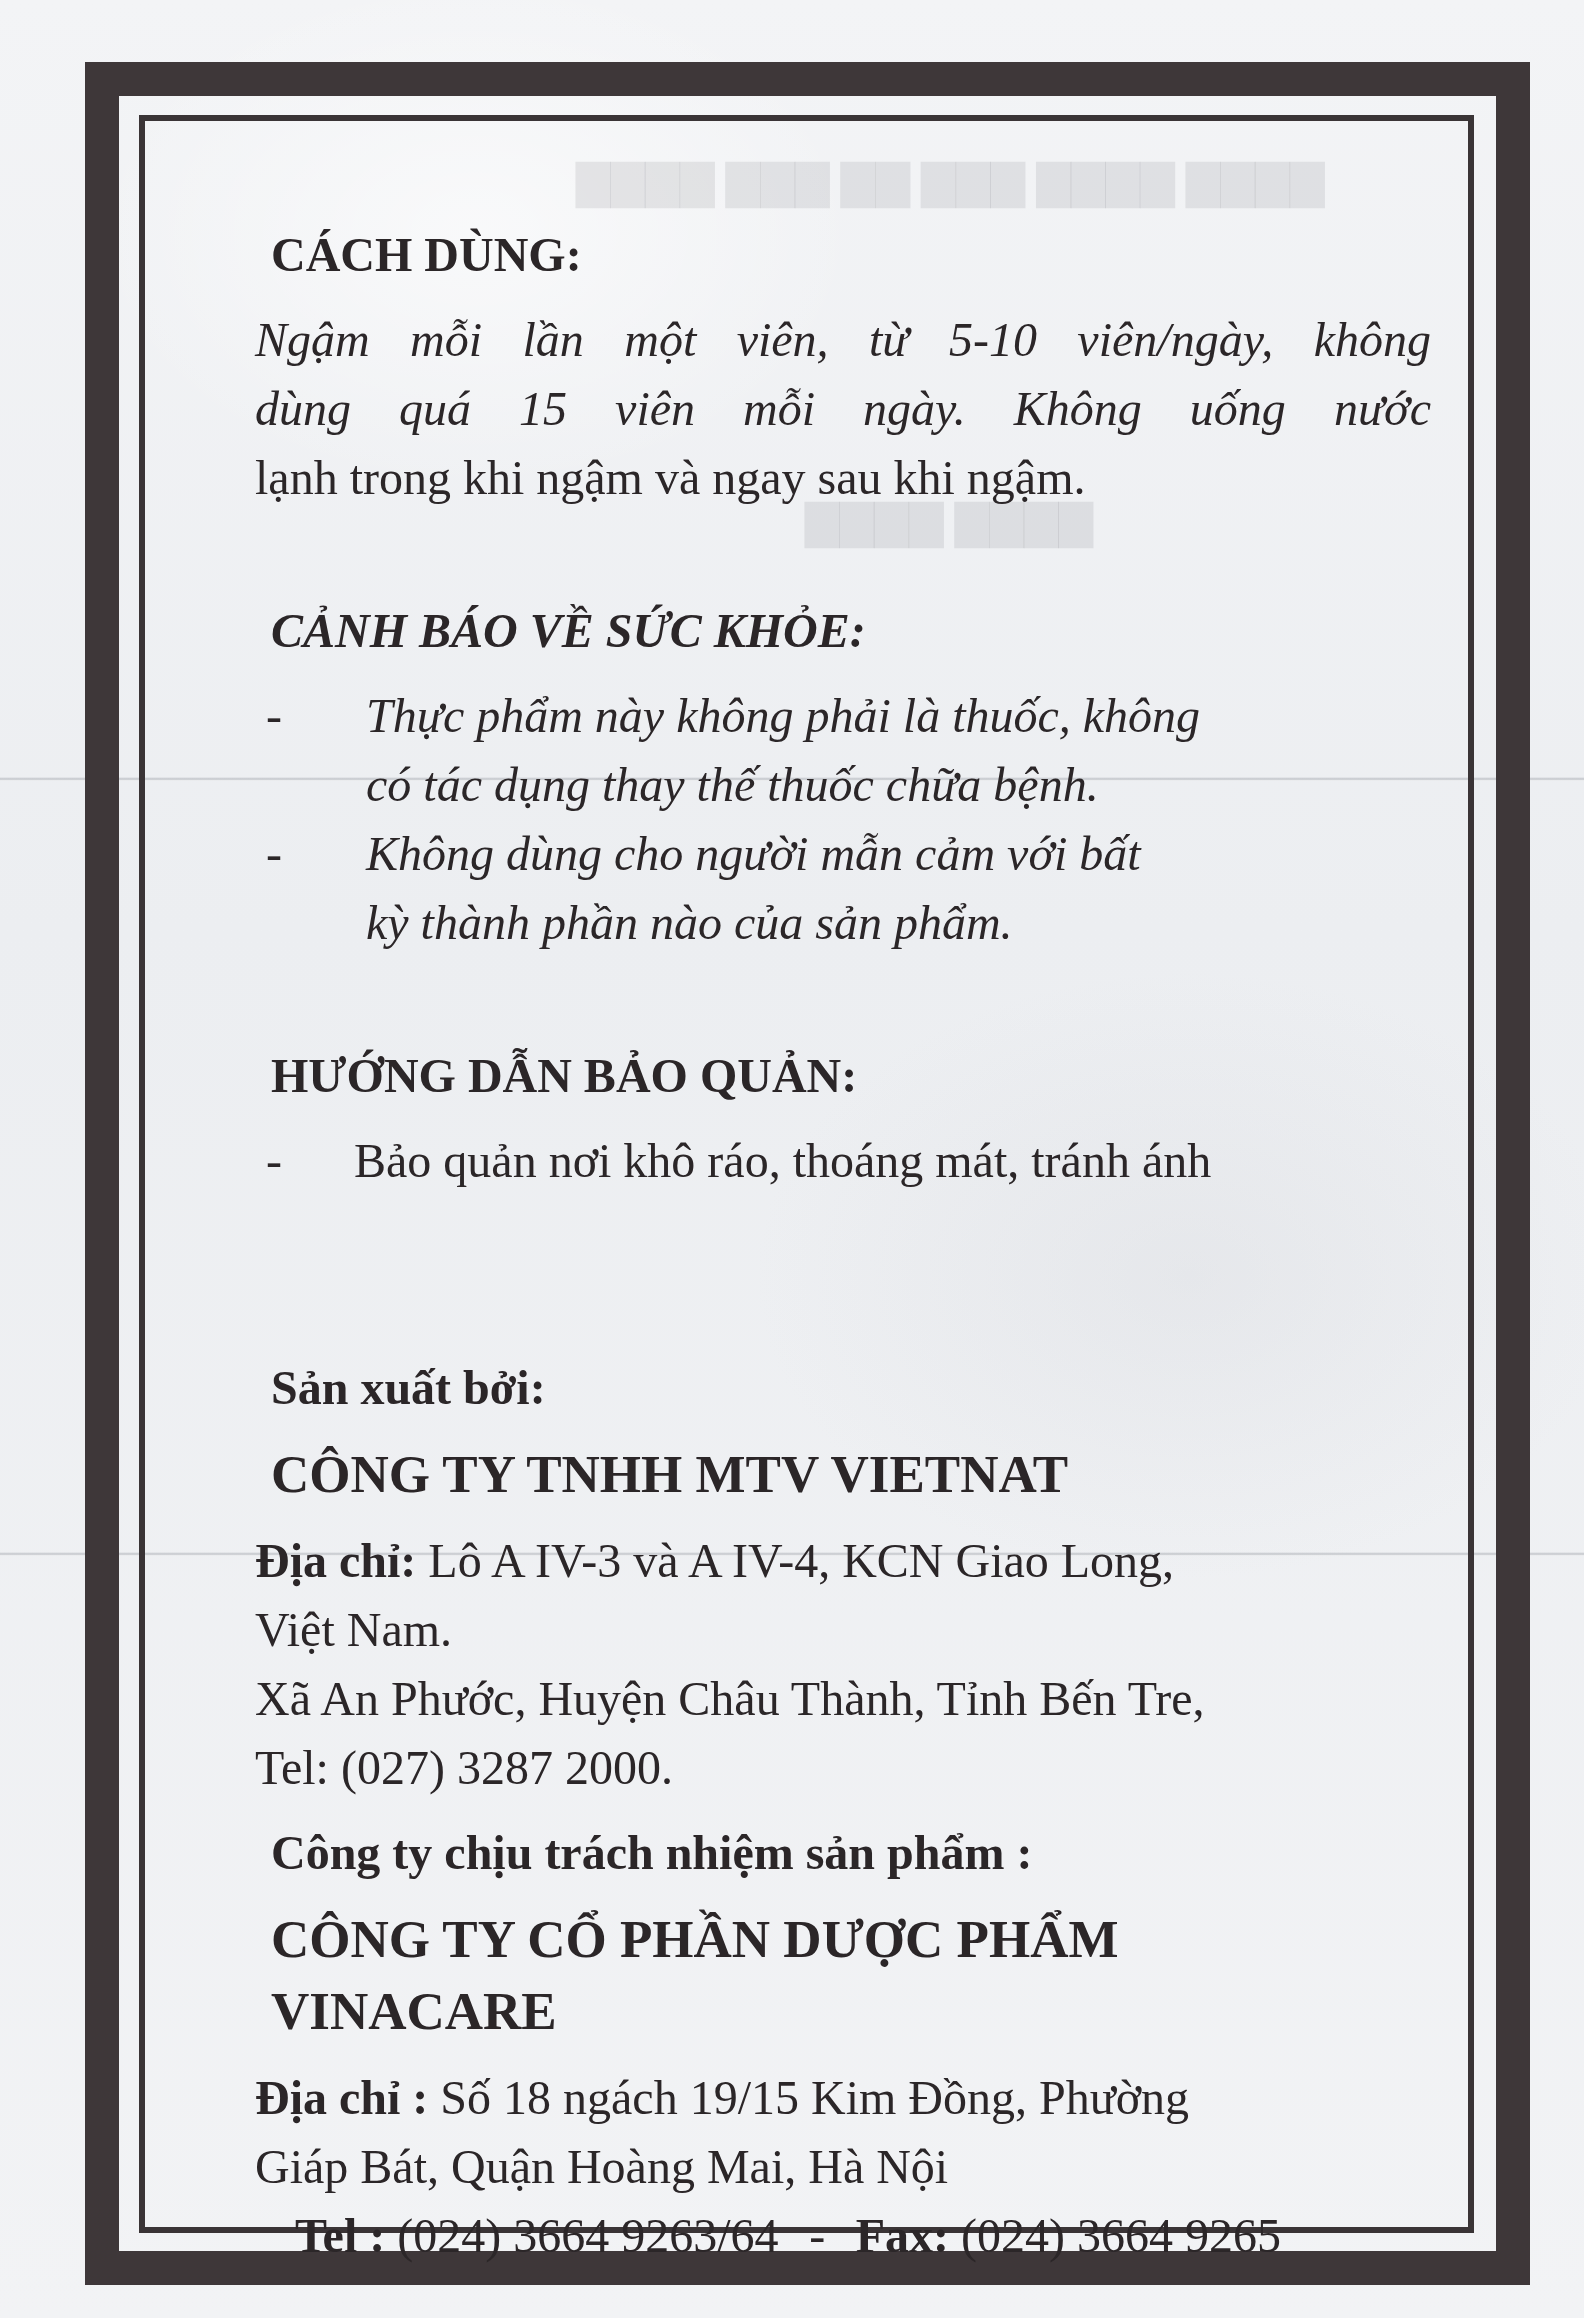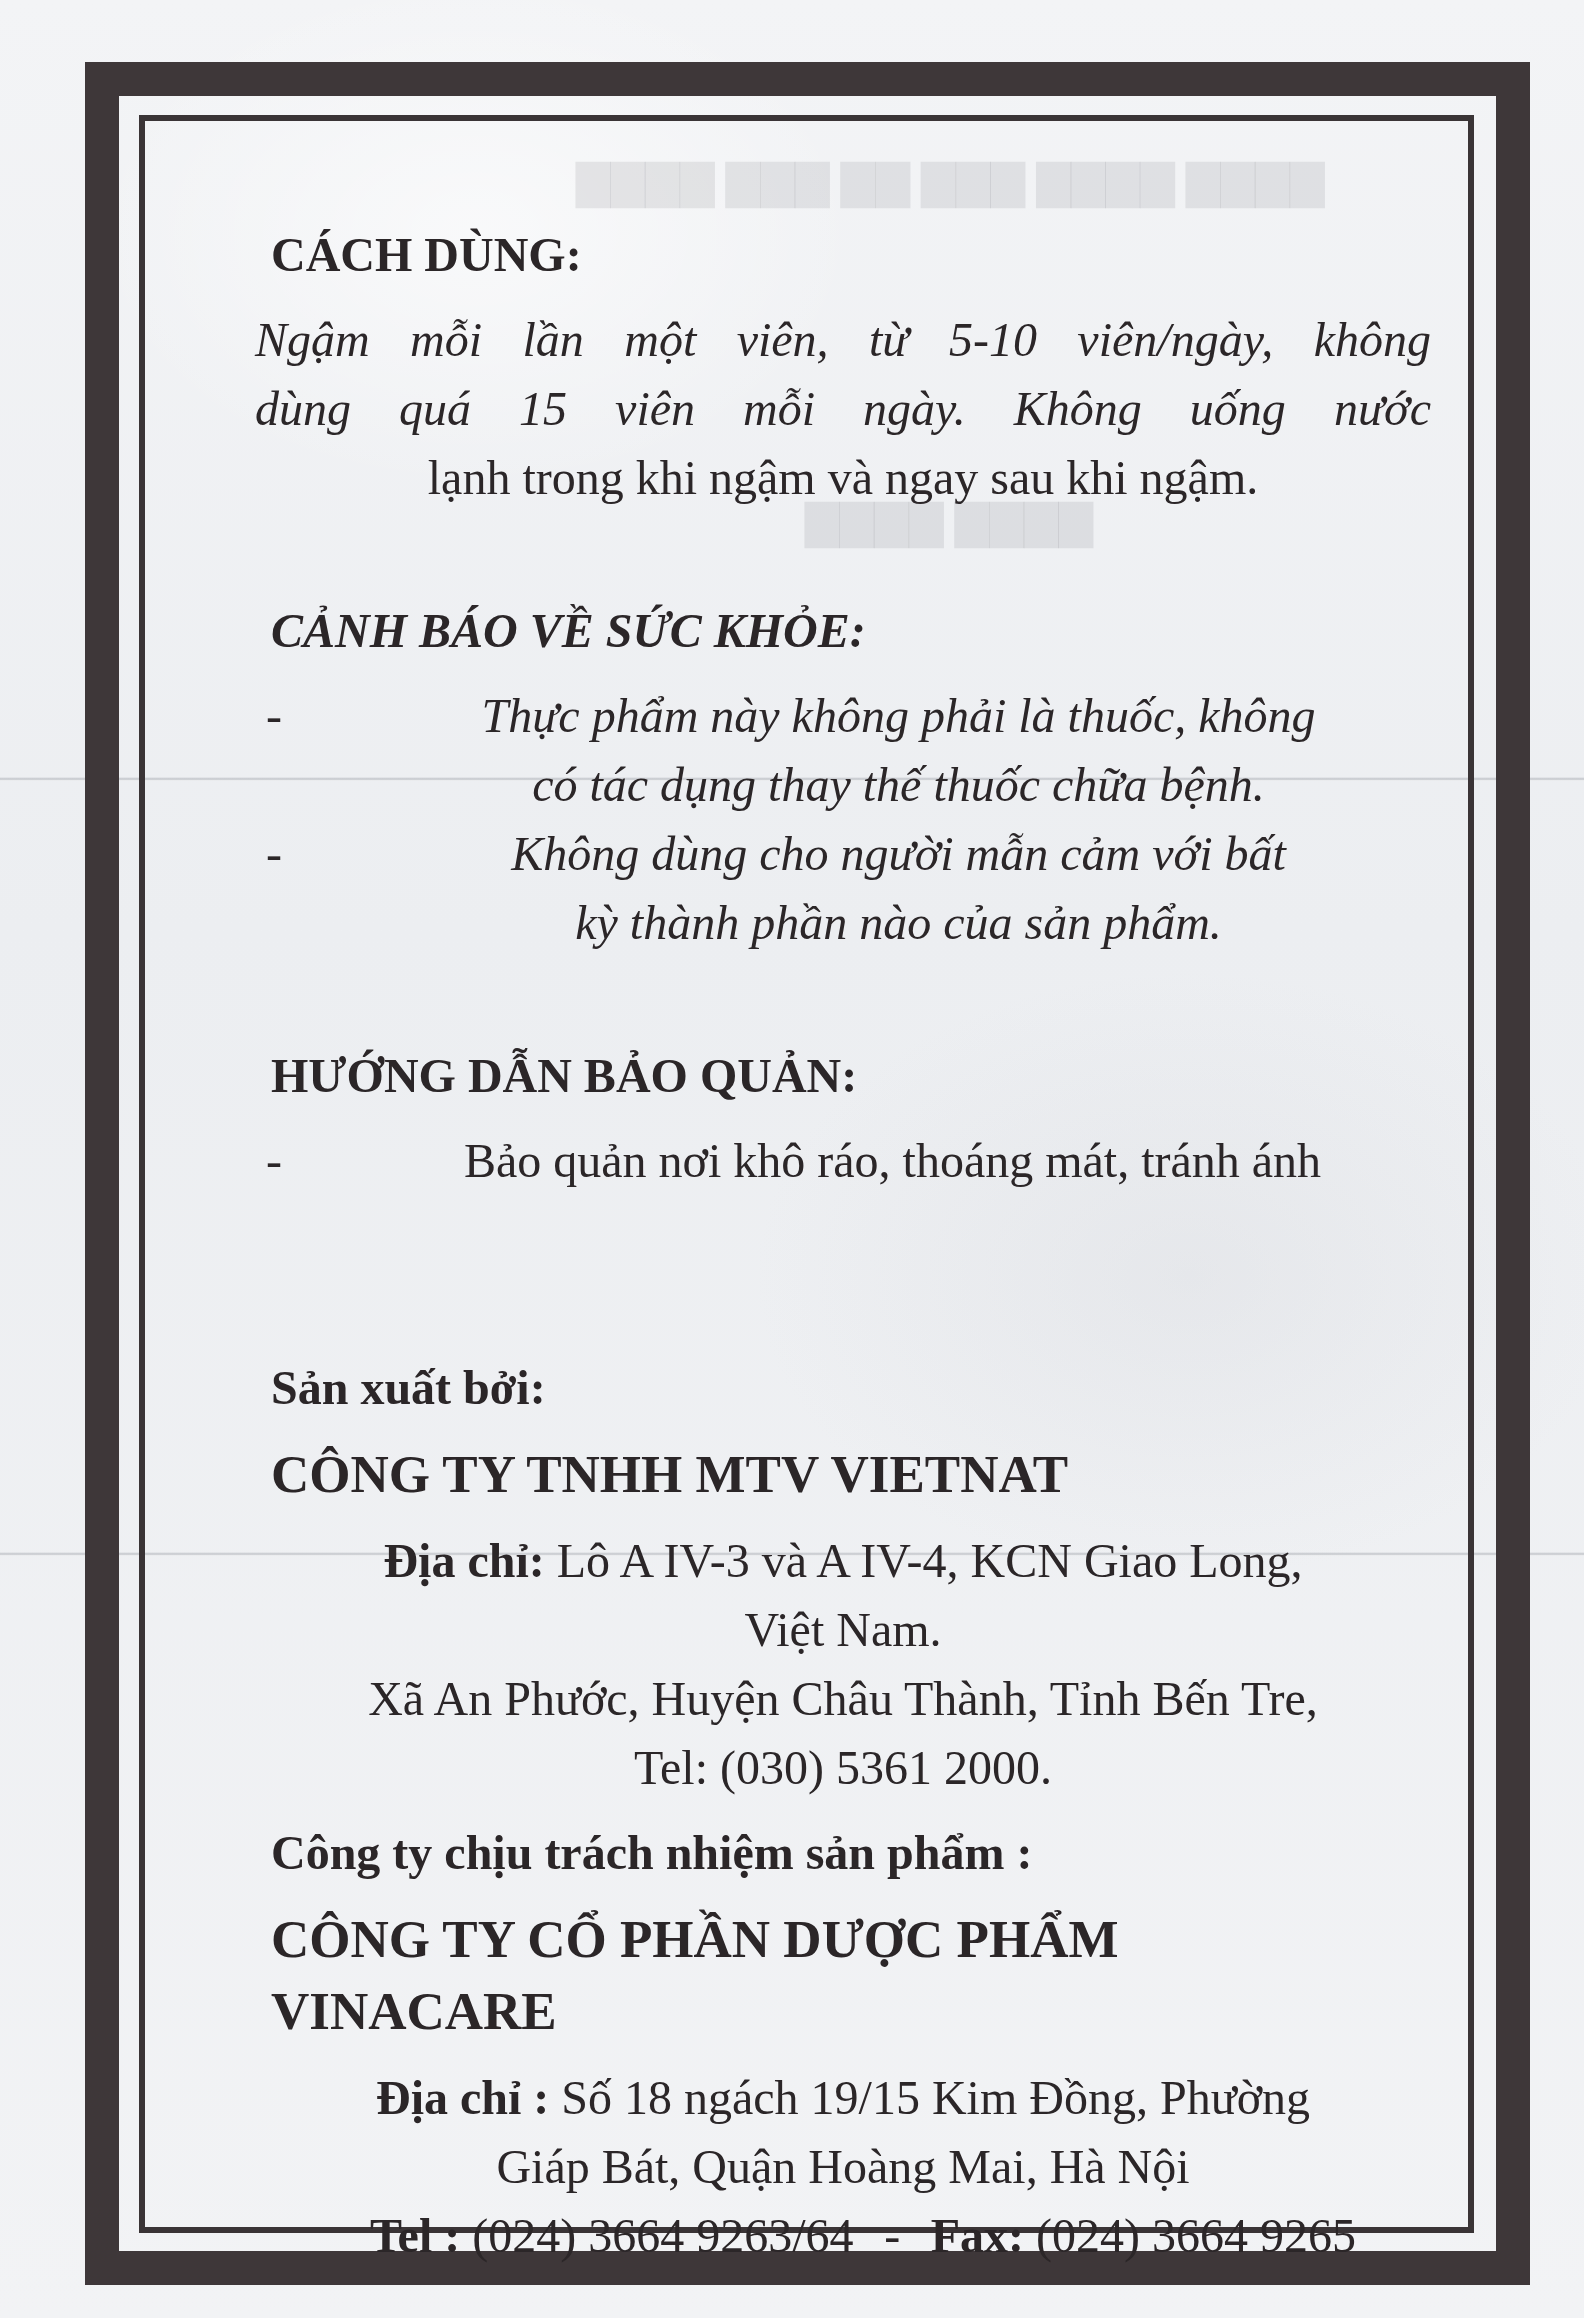--- a/index.html
+++ b/index.html
@@ -27,21 +27,21 @@
   .inner-frame {
     position: absolute; left: 139px; top: 115px; width: 1335px; height: 2118px;
     box-sizing: border-box; border: 6.2px solid #3a3436;
   }
   .content {
     position: absolute; left: 255px; top: 204px; width: 1176px;
     font-size: 48px; line-height: 69px;
   }
   .h { font-weight: bold; font-size: 48px; margin: 16px; }
   .h.italic { font-style: italic; }
-  .p { margin: 0; text-align: center; }
+  .p { margin: 0; }
   .gap { height: 68px; }
   .bullet { position: relative; padding-left: 111px; }
   .bullet .dash { position: absolute; left: 11px; top: 0; }
   .italic { font-style: italic; font-family: Liberation Serif, serif; }
   .b { font-weight: bold; }
   .h.company { font-size: 53px; line-height: 72px; }
   .justify { text-align: justify; text-align-last: justify; font-style: italic; }
   .ghost {
     position: absolute; color: rgba(60,60,70,0.10); font-size: 45px;
     transform: scaleX(-1); white-space: nowrap; pointer-events: none;
@@ -100,21 +100,21 @@
 
   <section>
     <p class="h">Sản xuất bởi:</p>
     <p class="h company">CÔNG TY TNHH MTV VIETNAT</p>
     <p class="p">
       <span class="b">Địa chỉ:</span>
       <span>Lô A IV-3 và A IV-4, KCN Giao Long,</span>
     </p>
     <p class="p">Việt Nam.</p>
     <p class="p">Xã An Phước, Huyện Châu Thành, Tỉnh Bến Tre,</p>
-    <p class="p">Tel: (030) 5361 2000.</p>
+    <p class="p">Tel: (027) 3287 2000.</p>
   </section>
 
   <section>
     <p class="h">Công ty chịu trách nhiệm sản phẩm :</p>
     <p class="h company">CÔNG TY CỔ PHẦN DƯỢC PHẨM VINACARE</p>
     <p class="p">
       <span class="b">Địa chỉ :</span>
       <span>Số 18 ngách 19/15 Kim Đồng, Phường</span>
     </p>
     <p class="p">Giáp Bát, Quận Hoàng Mai, Hà Nội</p>

